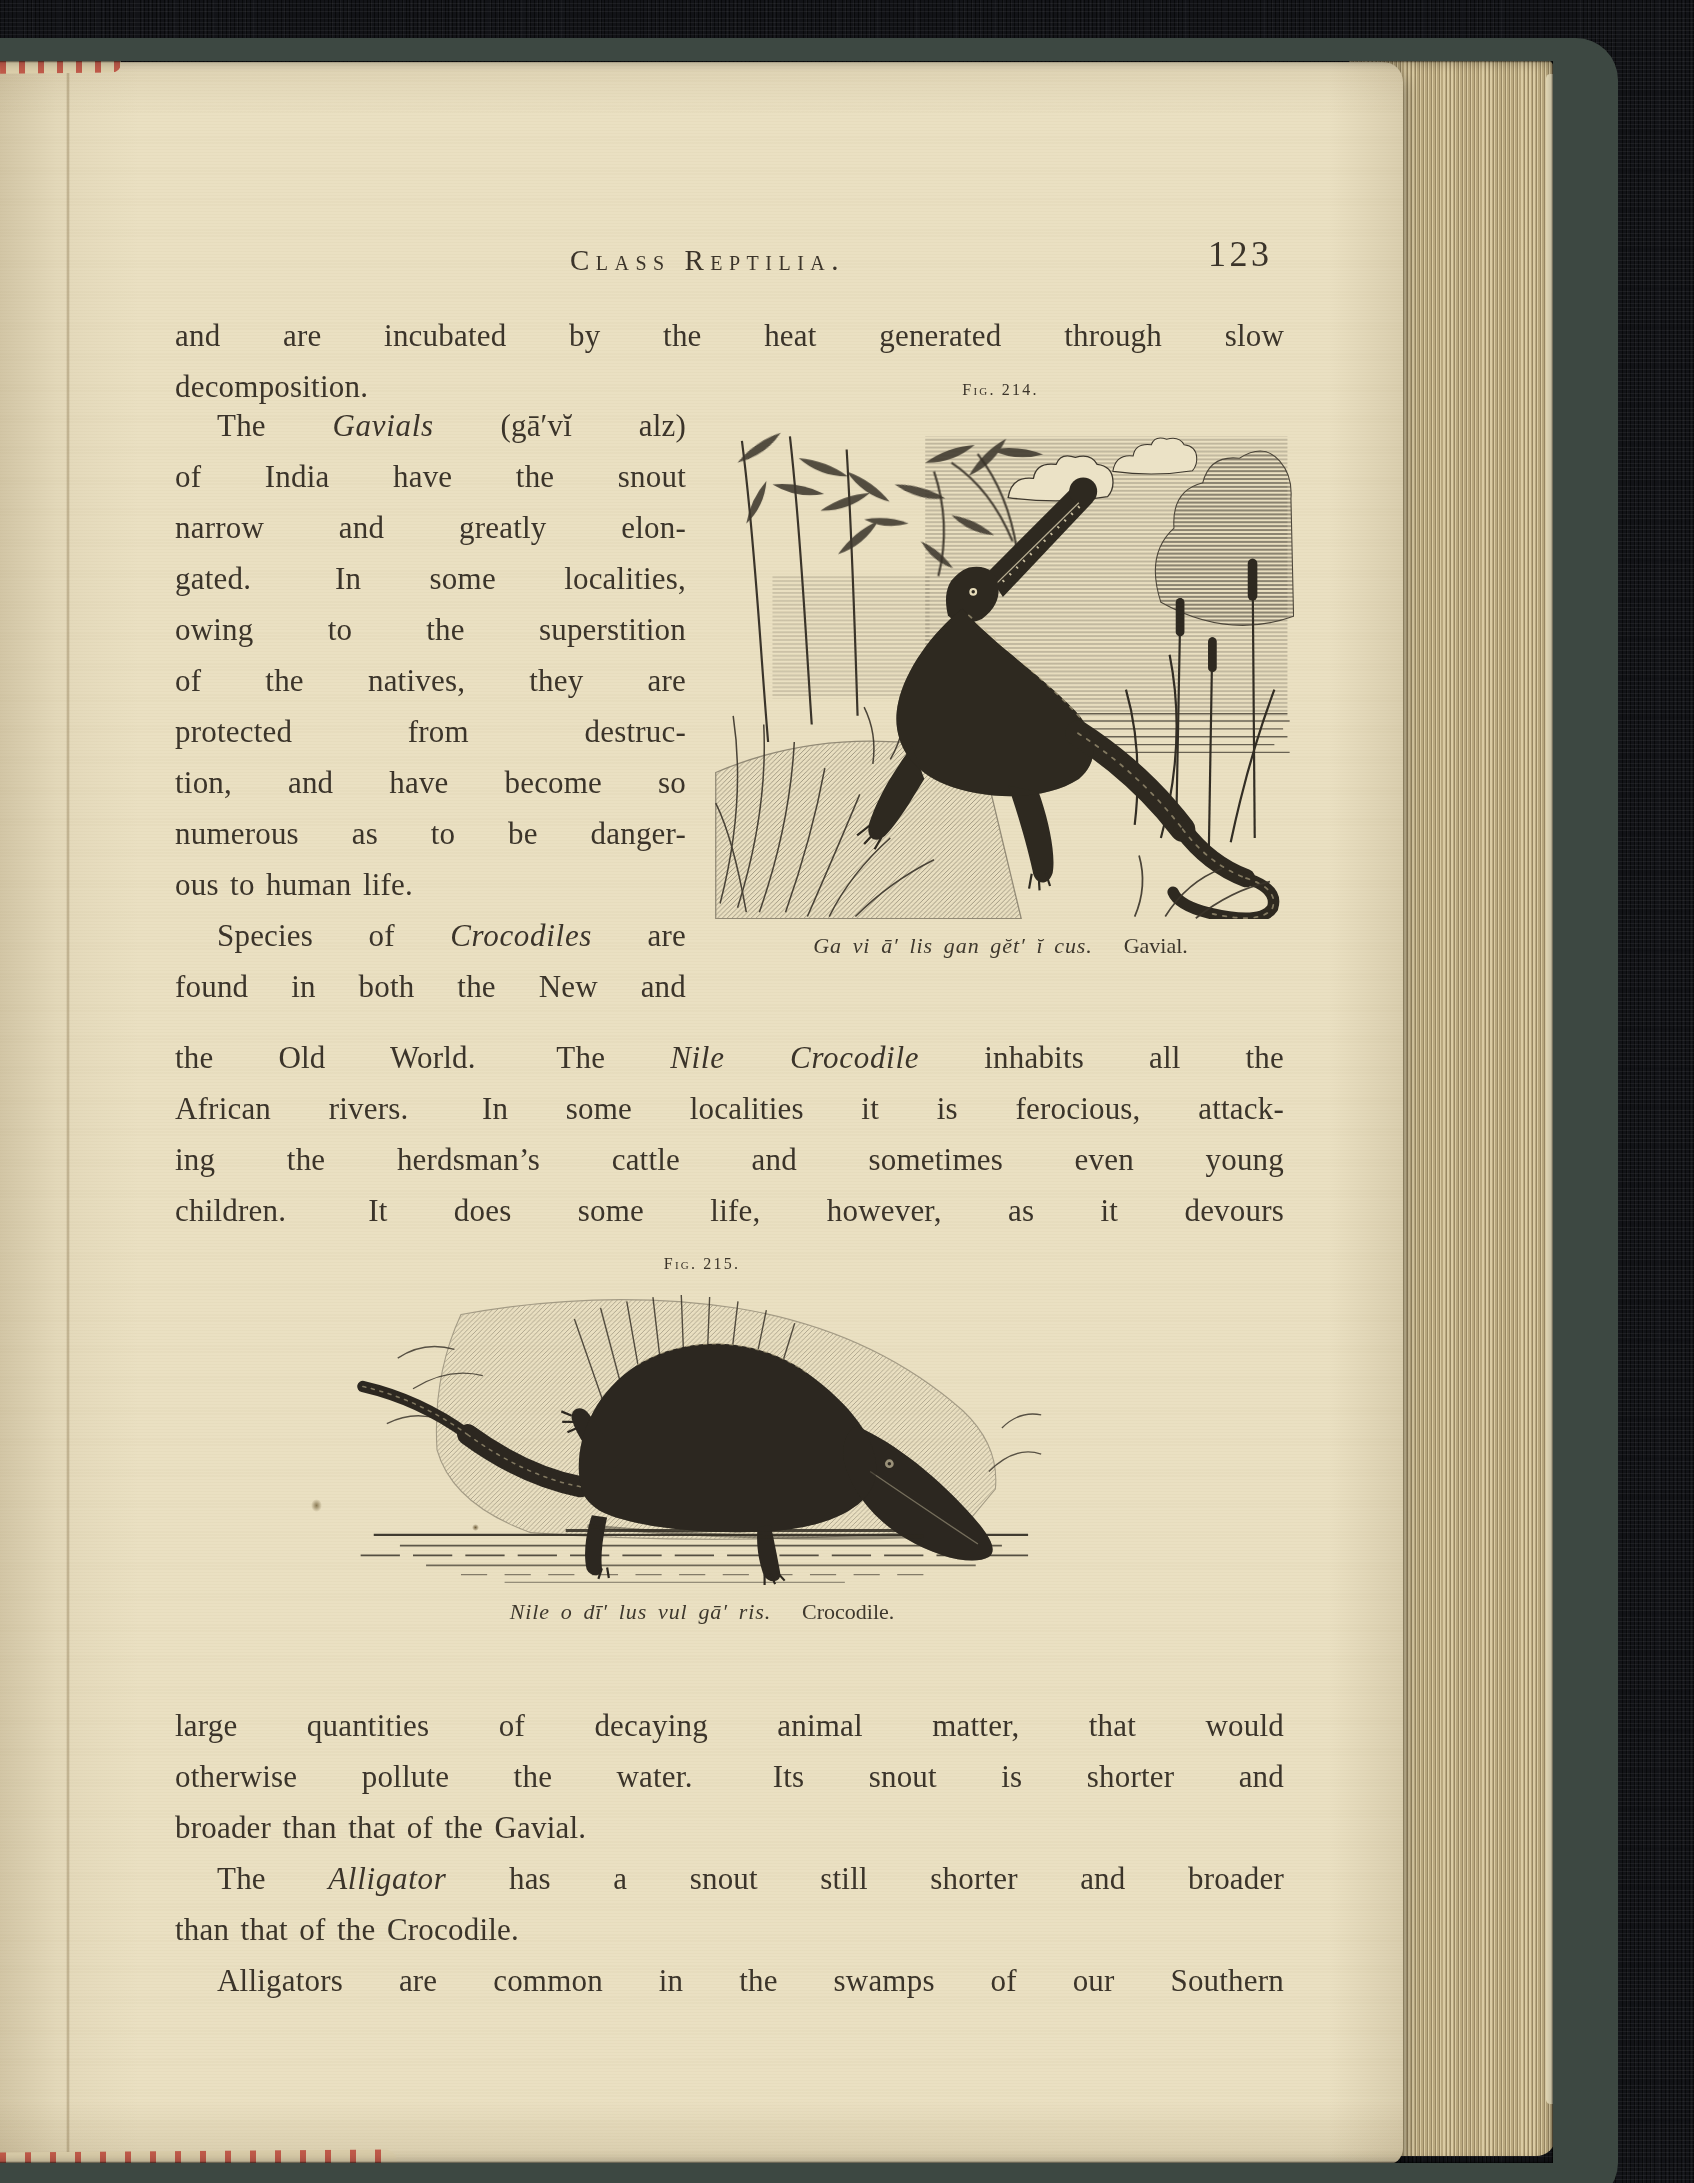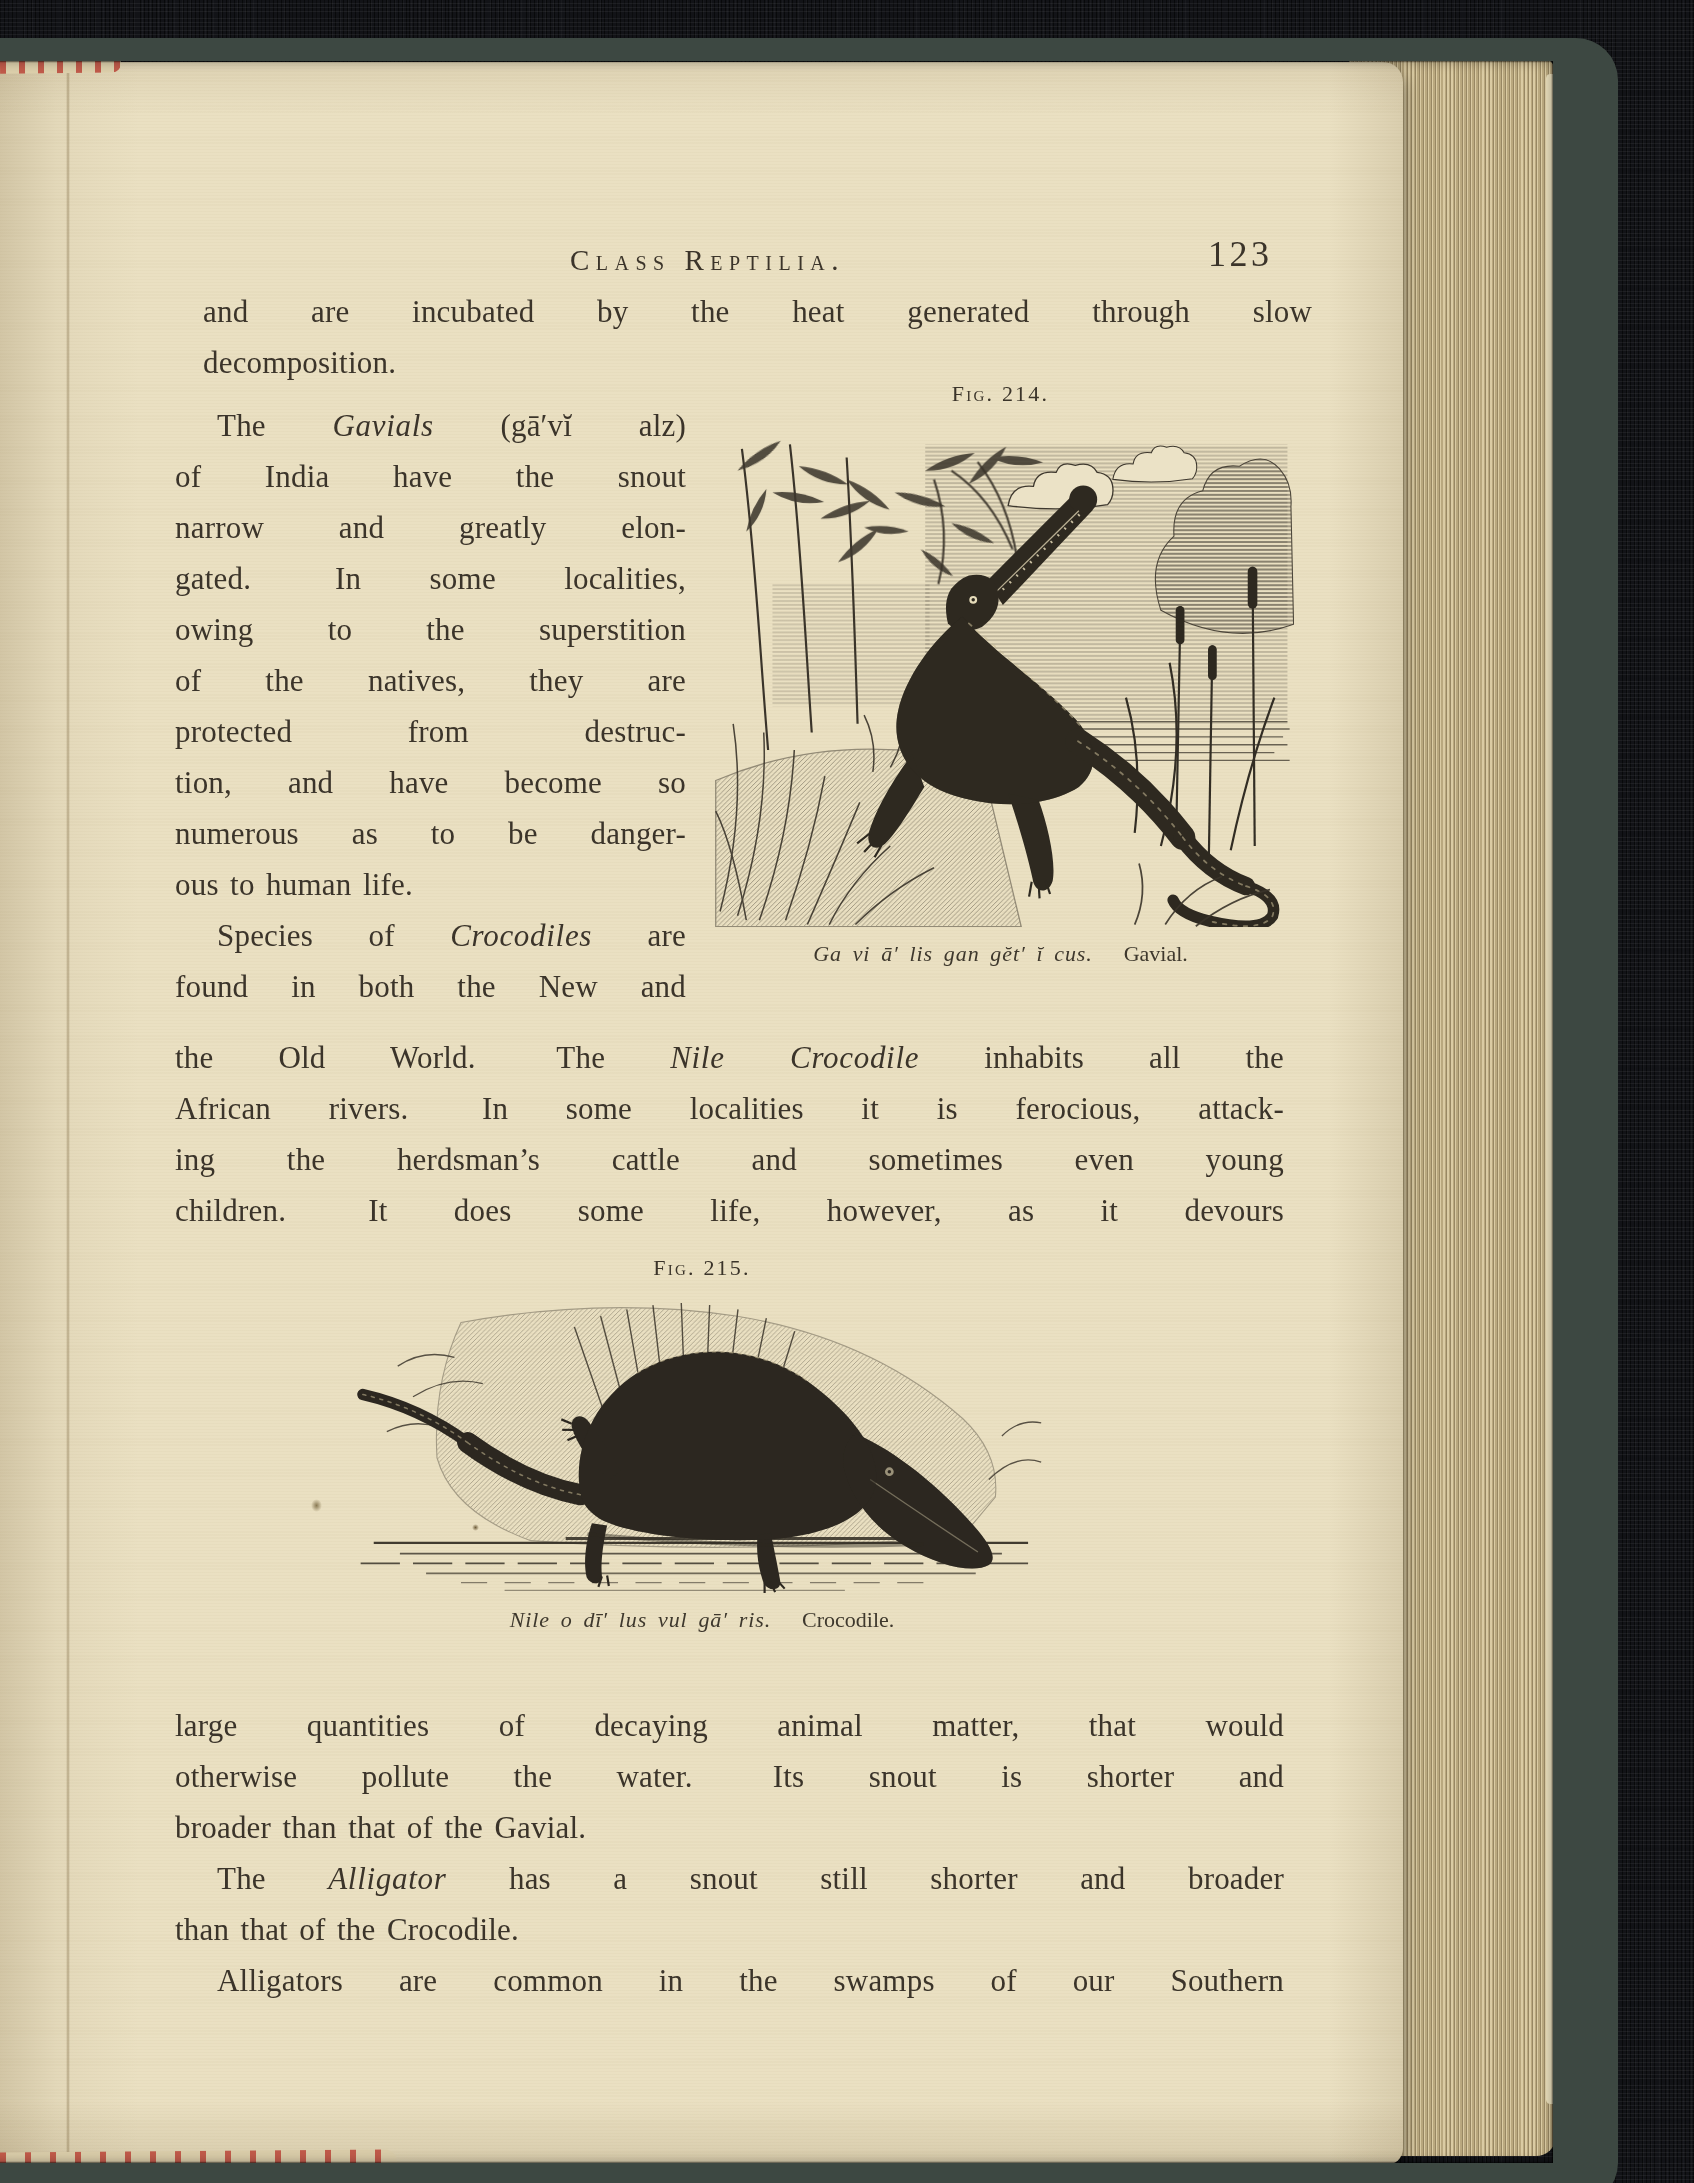--- a/index.html
+++ b/index.html
@@ -56,28 +56,28 @@
   .tline.rag{text-align-last:left;}
   .tline.ind{text-indent:42px;}
   .tline i{letter-spacing:0.7px;}
 
   .header-row{position:absolute;left:175px;top:174px;width:1109px;height:52px;}
   .header-title{position:absolute;left:50%;top:7.9px;transform:translateX(-58%);
     font-variant:small-caps;font-size:29px;letter-spacing:6.5px;color:#3b342a;}
   .page-num{position:absolute;right:11.4px;top:-2.6px;font-size:36px;letter-spacing:3.5px;color:#3b342a;}
 
   .fig{position:absolute;}
-  .fig-label{text-align:center;font-variant:small-caps;font-size:22px;
+  .fig-label{text-align:center;font-variant:small-caps;font-size:16px;
     letter-spacing:2.2px;color:#3b342a;}
   .fig-art{display:block;margin-top:11.4px;}
   .fig-caption{text-align:center;font-size:22px;color:#3e382d;margin-top:14px;}
   .fig-caption .species{font-style:italic;letter-spacing:0.9px;word-spacing:4.4px;}
   .fig-caption .common{margin-left:31px;font-style:normal;}
 
-  #para-intro{left:175px;top:224px;width:1109px;margin-left:28px;}
+  #para-intro{left:175px;top:248px;width:1109px;}
   #left-col{left:175px;top:338px;width:511px;}
   #fig214{left:707px;top:319px;width:587px;}
   #para-mid{left:175px;top:970px;width:1109px;}
   #fig215{left:321px;top:1193px;width:762px;}
   #para-bottom{left:175px;top:1638px;width:1109px;}
 </style>
 </head>
 <body>
 
 <div class="canvas">

